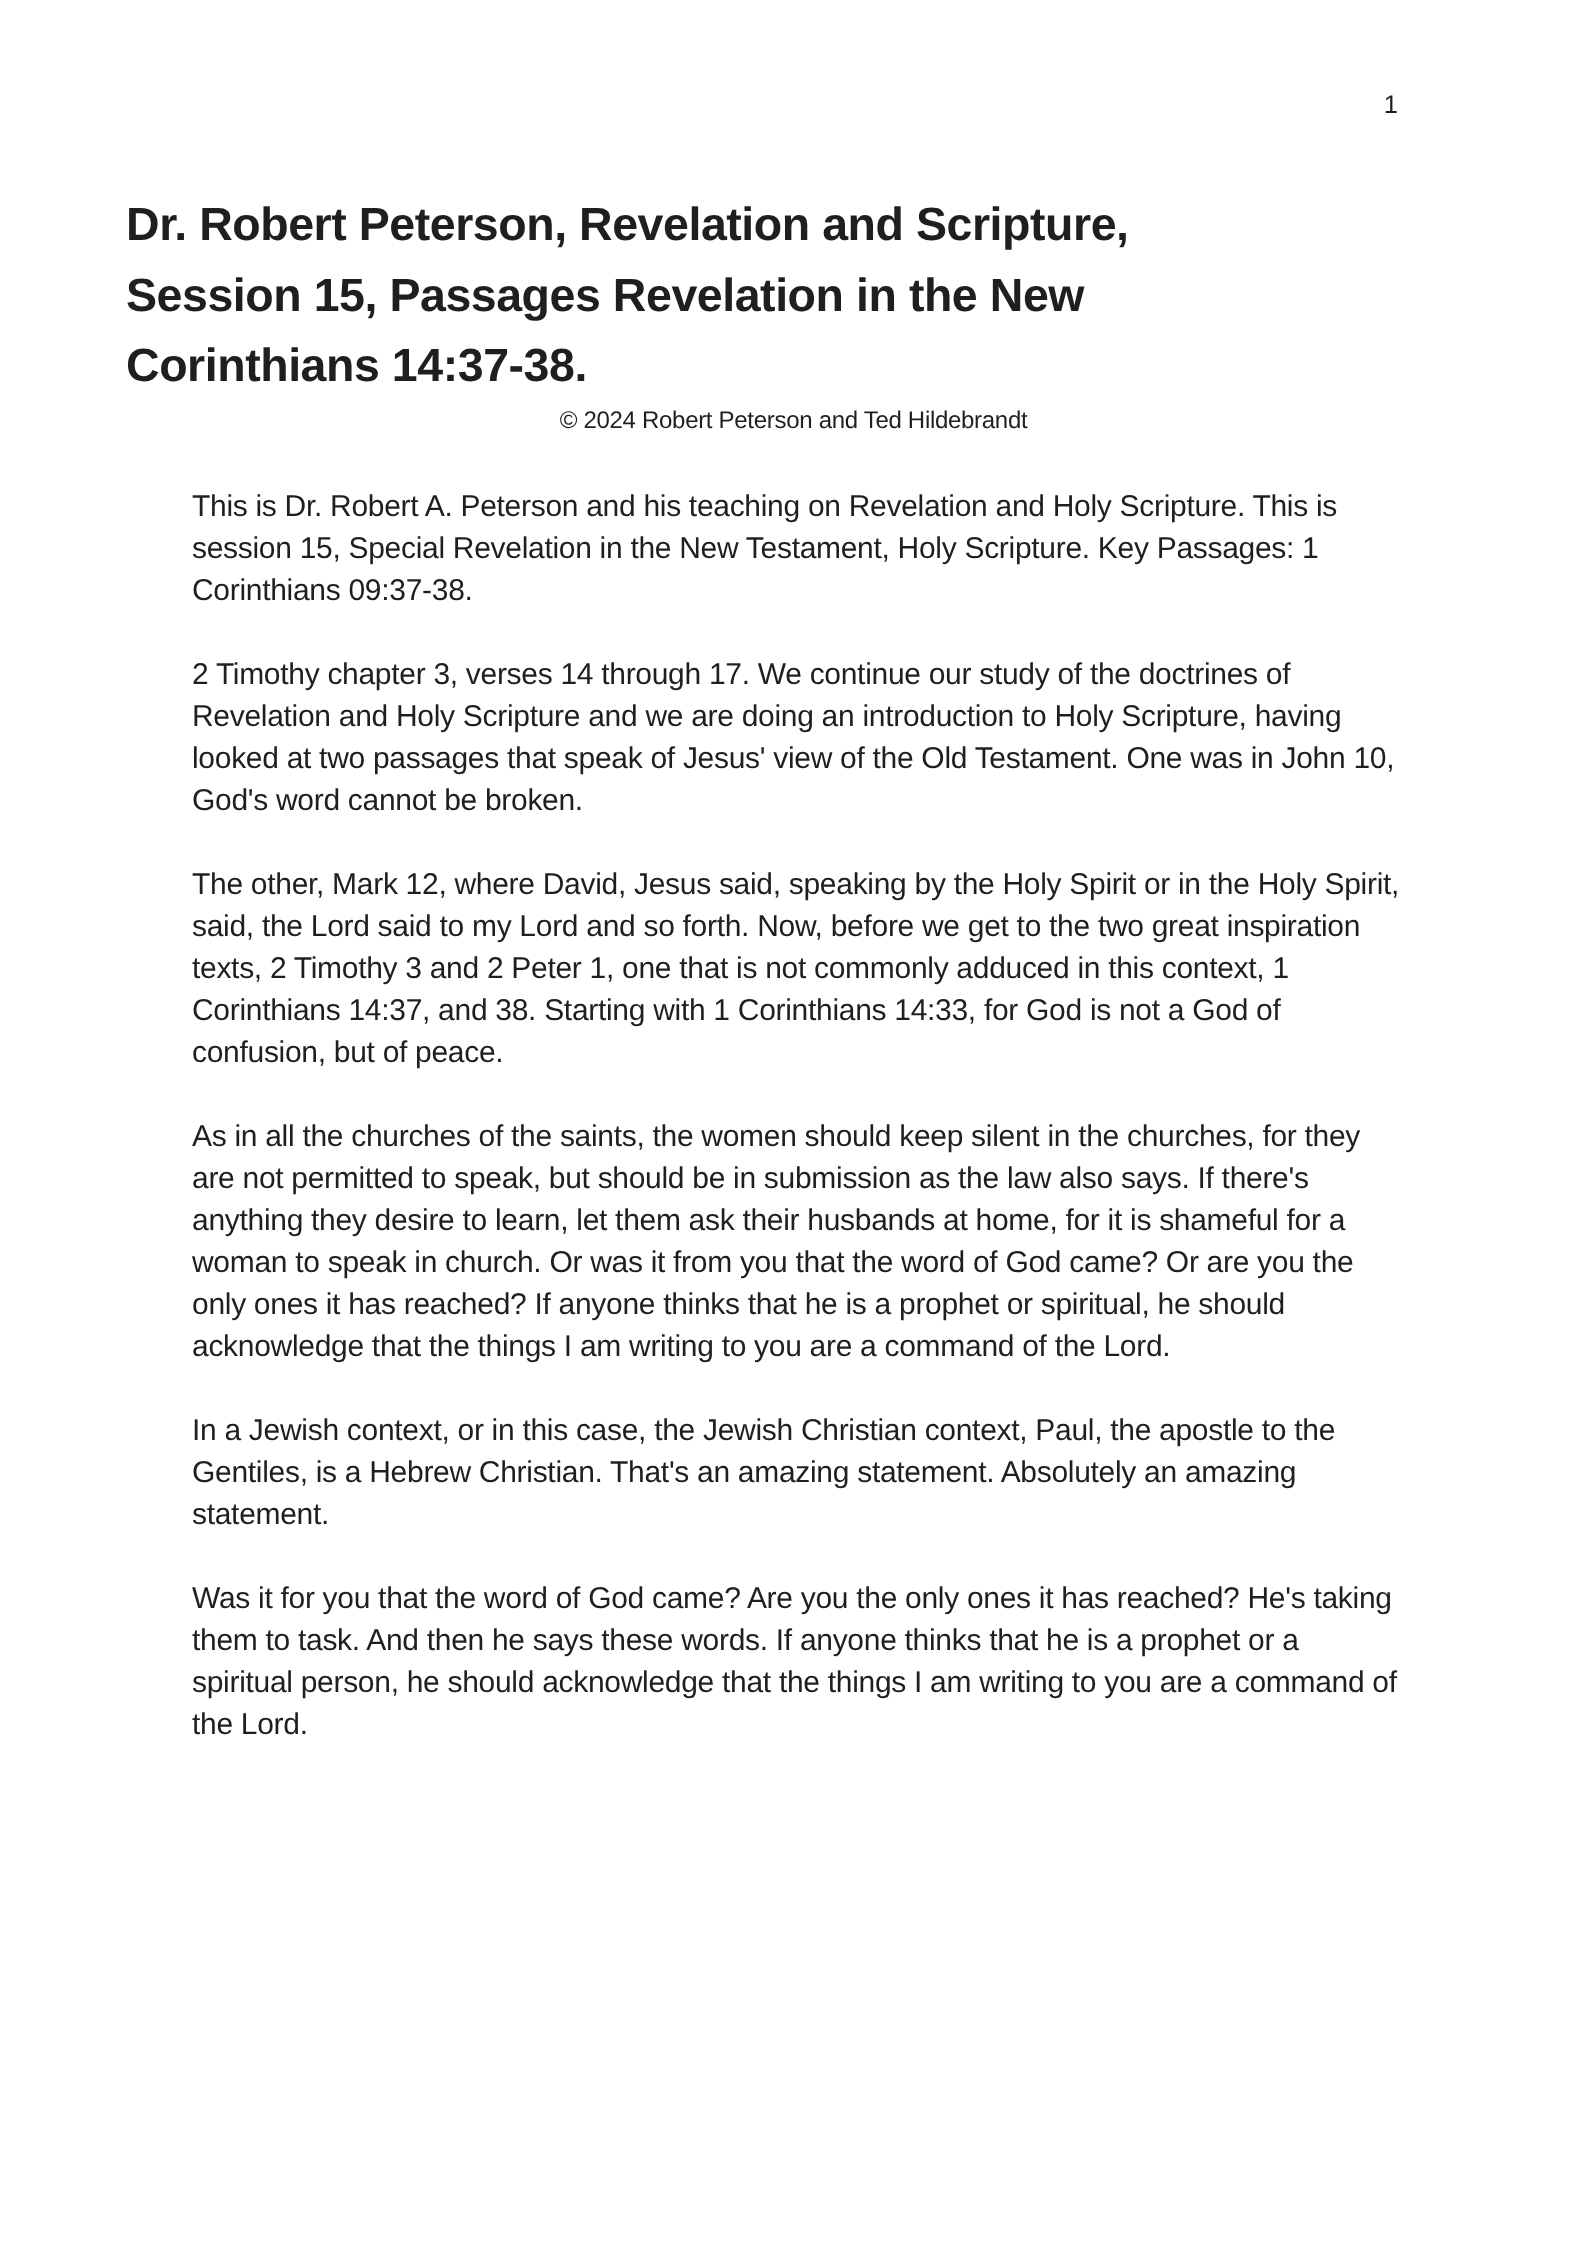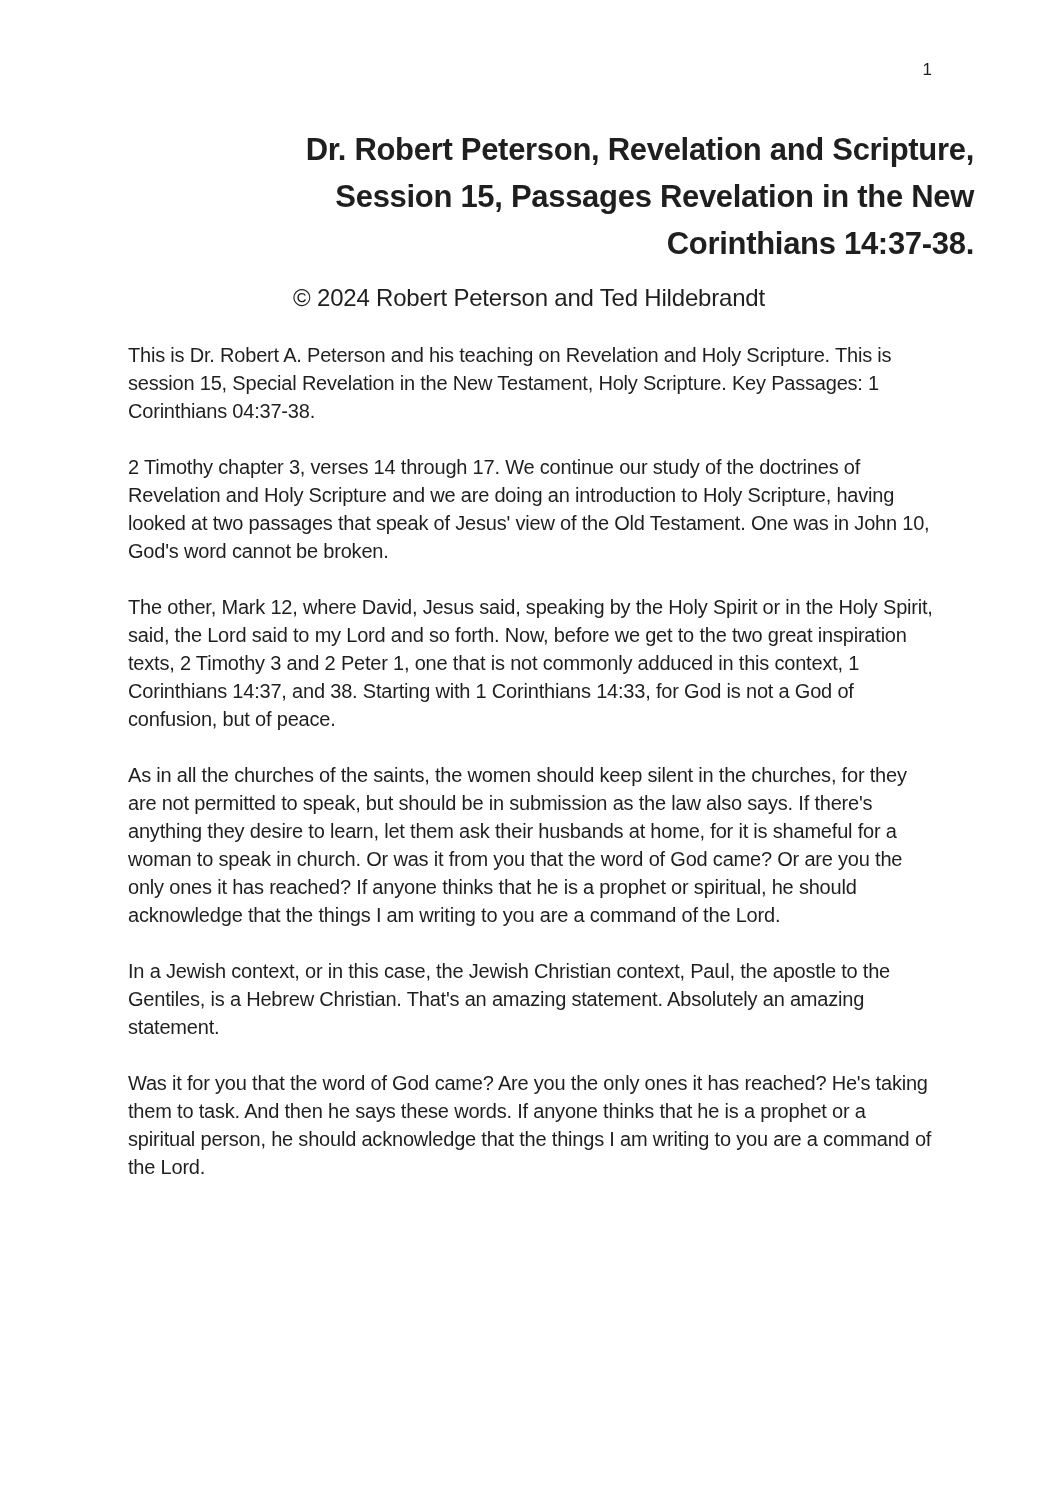--- a/index.html
+++ b/index.html
@@ -20,36 +20,36 @@
   .page-number {
     position: absolute;
     top: 60px;
     right: 126px;
     font-size: 17px;
     line-height: 20px;
     color: #1f1f1f;
   }
   .doc-title {
     margin: 126px 84px 0 84px;
-    text-align: right;
+    text-align: left;
     font-weight: bold;
     font-size: 31px;
     line-height: 47px;
     letter-spacing: -0.3px;
   }
   .doc-title .title-line {
     display: block;
     white-space: nowrap;
   }
   .copyright {
     text-align: center;
-    font-size: 24px;
+    font-size: 16px;
     line-height: 27px;
     letter-spacing: -0.2px;
-    margin: 17px 128px;
+    margin: 0 128px;
   }
   .content {
     margin: 30px 124px 0 128px;
     font-size: 20px;
     line-height: 28px;
     letter-spacing: -0.2px;
   }
   .content p {
     margin: 0 0 28px 0;
     padding: 0;
@@ -65,21 +65,21 @@
 
   <h1 class="doc-title">
     <span class="title-line">Dr. Robert Peterson, Revelation and Scripture,</span>
     <span class="title-line">Session 15, Passages Revelation in the New</span>
     <span class="title-line">Corinthians 14:37-38.</span>
   </h1>
 
   <div class="copyright">© 2024 Robert Peterson and Ted Hildebrandt</div>
 
   <div class="content">
-    <p>This is Dr. Robert A. Peterson and his teaching on Revelation and Holy Scripture. This is session 15, Special Revelation in the New Testament, Holy Scripture. Key Passages: 1 Corinthians 04:37-38.</p>
+    <p>This is Dr. Robert A. Peterson and his teaching on Revelation and Holy Scripture. This is session 15, Special Revelation in the New Testament, Holy Scripture. Key Passages: 1 Corinthians 09:37-38.</p>
     <p>2 Timothy chapter 3, verses 14 through 17. We continue our study of the doctrines of Revelation and Holy Scripture and we are doing an introduction to Holy Scripture, having looked at two passages that speak of Jesus' view of the Old Testament. One was in John 10, God's word cannot be broken.</p>
     <p>The other, Mark 12, where David, Jesus said, speaking by the Holy Spirit or in the Holy Spirit, said, the Lord said to my Lord and so forth. Now, before we get to the two great inspiration texts, 2 Timothy 3 and 2 Peter 1, one that is not commonly adduced in this context, 1 Corinthians 14:37, and 38. Starting with 1 Corinthians 14:33, for God is not a God of confusion, but of peace.</p>
     <p>As in all the churches of the saints, the women should keep silent in the churches, for they are not permitted to speak, but should be in submission as the law also says. If there's anything they desire to learn, let them ask their husbands at home, for it is shameful for a woman to speak in church. Or was it from you that the word of God came? Or are you the only ones it has reached? If anyone thinks that he is a prophet or spiritual, he should acknowledge that the things I am writing to you are a command of the Lord.</p>
     <p>In a Jewish context, or in this case, the Jewish Christian context, Paul, the apostle to the Gentiles, is a Hebrew Christian. That's an amazing statement. Absolutely an amazing statement.</p>
     <p>Was it for you that the word of God came? Are you the only ones it has reached? He's taking them to task. And then he says these words. If anyone thinks that he is a prophet or a spiritual person, he should acknowledge that the things I am writing to you are a command of the Lord.</p>
   </div>
 
 </div>
 
 </body></html>

